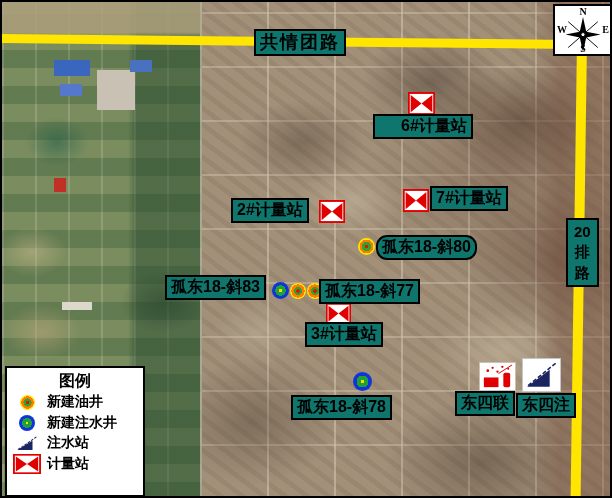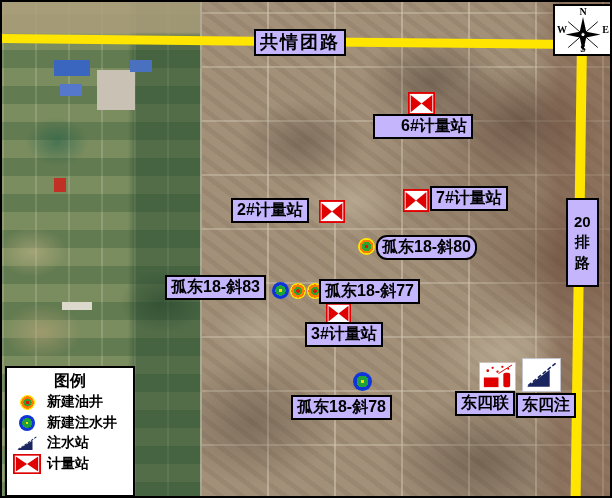--- a/index.html
+++ b/index.html
@@ -51,39 +51,39 @@
   .road-v{left:575px;top:38px;width:10px;height:462px;transform:rotate(0.8deg);transform-origin:top center;}
   
   .marker{position:absolute;z-index:4;}
   .marker svg{display:block;width:100%;height:100%;}
   .icon-oilwell{border-radius:50%;width:100%;height:100%;
     background:radial-gradient(circle, #e01800 0 16%, #2fa32f 16% 38%, #ff7a00 38% 58%, #ffe600 58% 86%, #dcb900 86% 100%);}
   .icon-injwell{border-radius:50%;width:100%;height:100%;
     background:radial-gradient(circle, #ffd900 0 13%, #1fa13a 13% 44%, #0f35d8 44% 88%, #0a2ab0 88% 100%);}
   
   .maplabel{
-    position:absolute;z-index:5;background:#c4b5fd;border:2px solid #000;
+    position:absolute;z-index:5;background:#0f766e;border:2px solid #000;
     color:#000;font-weight:bold;line-height:1.18;padding:1px 4px;white-space:nowrap;
   }
-  .maplabel.vertical{text-align:center;line-height:1.35;padding:12px 6px;}
+  .maplabel.vertical{text-align:center;line-height:1.35;padding:2px 6px;margin-top:20px;}
   
   .compass{
     position:absolute;left:551px;top:2px;width:60px;height:52px;z-index:7;
     background:#fff;border:2px solid #000;box-sizing:border-box;
     font-family:"Liberation Serif","DejaVu Serif",serif;font-weight:bold;font-size:10px;color:#000;
   }
   .compass svg{position:absolute;left:0;top:0;width:100%;height:100%;}
   .compass .pt{position:absolute;}
   .compass .pt-n{left:50%;top:0;transform:translateX(-50%);}
   .compass .pt-s{left:50%;bottom:0;transform:translateX(-50%);}
   .compass .pt-w{left:2px;top:18px;}
   .compass .pt-e{right:2px;top:18px;}
   
   .legend{
-    position:absolute;left:3px;top:364px;width:130px;height:131px;z-index:8;
+    position:absolute;left:3px;top:364px;width:140px;height:131px;z-index:8;
     background:#fff;border:2px solid #000;box-sizing:border-box;color:#000;
   }
   .legend-title{text-align:center;font-weight:bold;font-size:16px;margin-top:3px;}
   .legend-row{display:flex;align-items:center;height:20.5px;}
   .legend-icon{width:40px;display:flex;justify-content:center;align-items:center;flex:0 0 40px;}
   .legend-icon .icon-oilwell{width:15px;height:15px;}
   .legend-icon .icon-injwell{width:16px;height:16px;}
   .legend-icon svg{display:block;}
   .legend-label{font-weight:bold;font-size:14px;white-space:nowrap;}
 </style>

